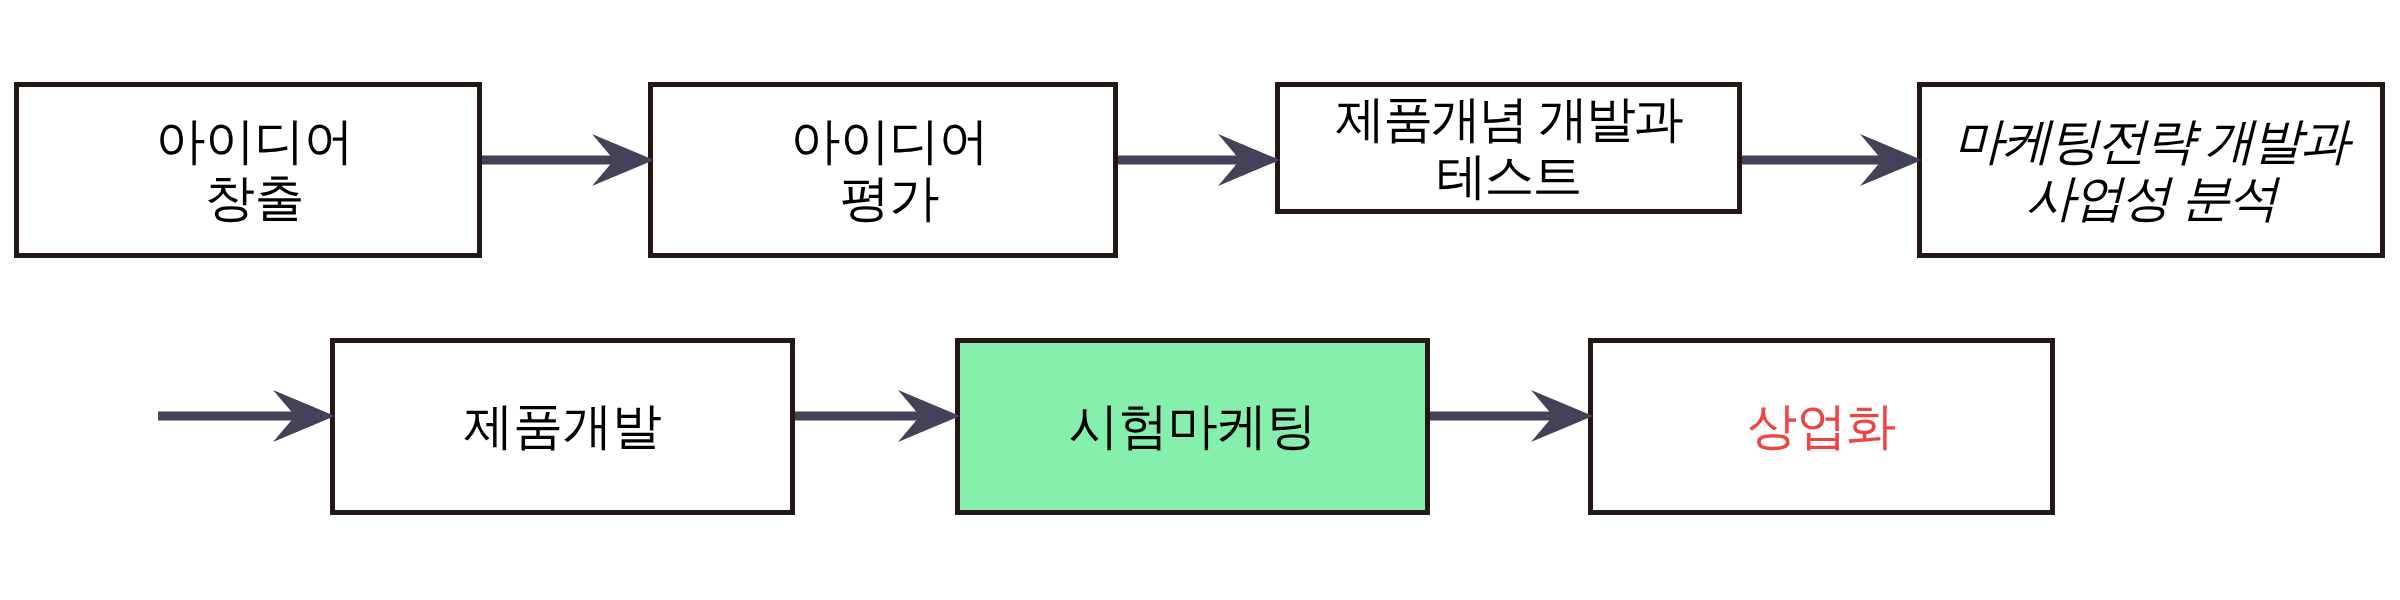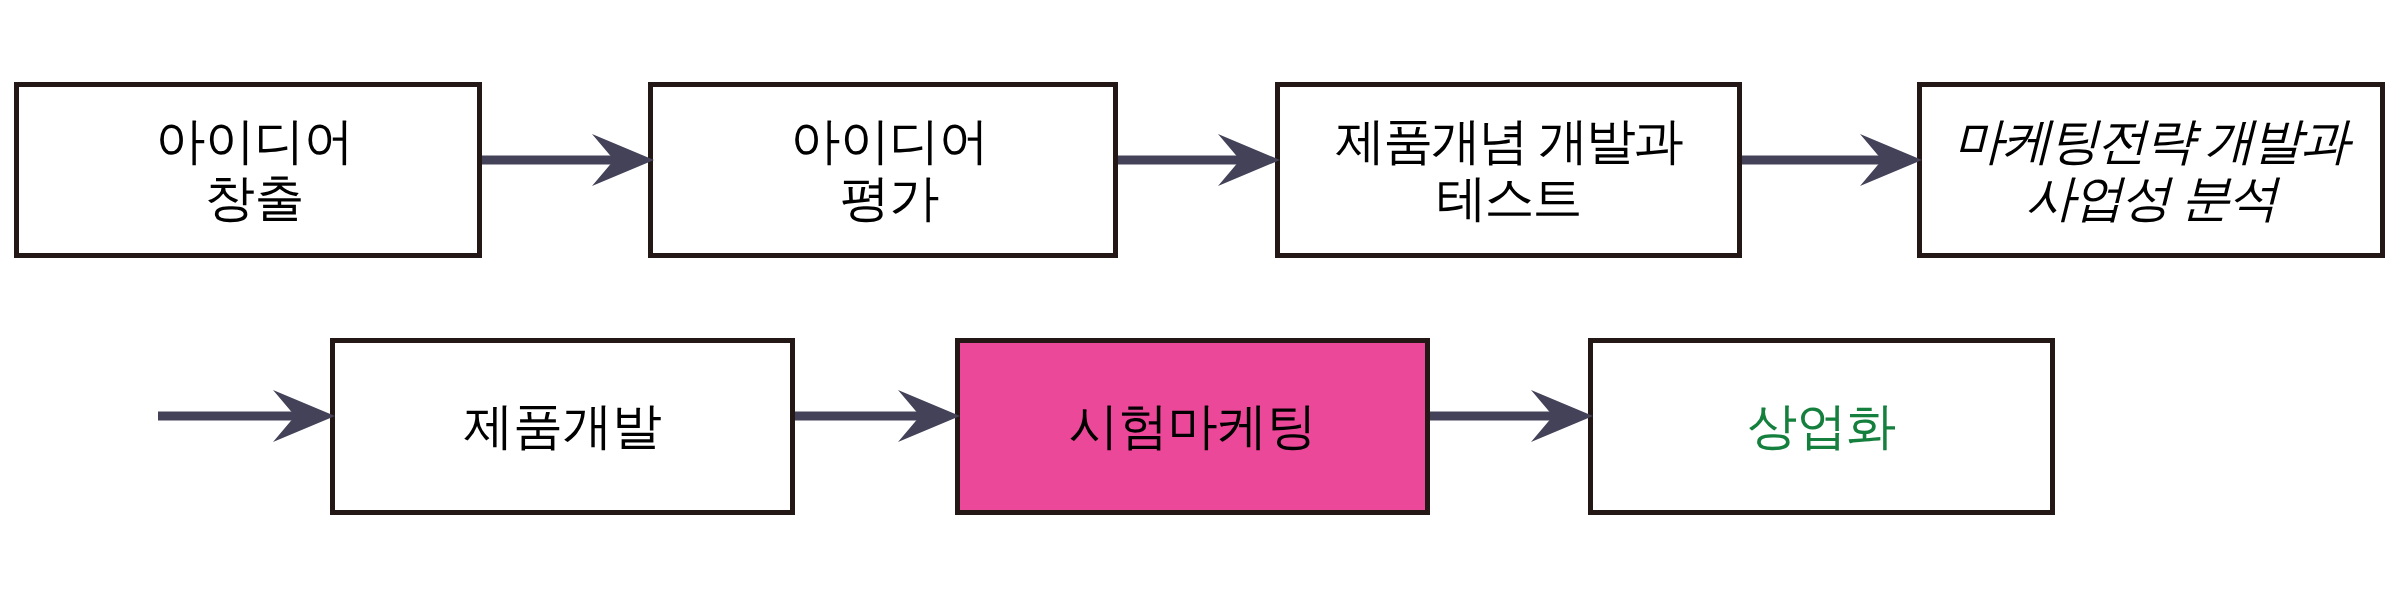--- a/index.html
+++ b/index.html
@@ -54,39 +54,39 @@
   <div class="node t-big" style="left: 14px; top: 82px; width: 468px; height: 176px; border-color: rgb(35, 24, 21); background: rgb(255, 255, 255); color: rgb(0, 0, 0);">
     <span class="node-label">아이디어
 창출</span>
   </div>
 
   <div class="node t-big" style="left: 648px; top: 82px; width: 470px; height: 176px; border-color: rgb(35, 24, 21); background: rgb(255, 255, 255); color: rgb(0, 0, 0);">
     <span class="node-label">아이디어
 평가</span>
   </div>
 
-  <div class="node t-tight" style="left: 1275px; top: 82px; width: 467px; height: 176px; border-color: rgb(35, 24, 21); background: rgb(255, 255, 255); color: rgb(0, 0, 0); text-align: center;">
+  <div class="node t-tight" style="left: 1275px; top: 82px; width: 467px; height: 132px; border-color: rgb(35, 24, 21); background: rgb(255, 255, 255); color: rgb(0, 0, 0); text-align: center;">
     <span class="node-label">제품개념 개발과
 테스트</span>
   </div>
 
   <div class="node t-tight" style="left: 1917px; top: 82px; width: 468px; height: 176px; border-color: rgb(35, 24, 21); background: rgb(255, 255, 255); color: rgb(0, 0, 0); font-style: italic;">
     <span class="node-label">마케팅전략 개발과
 사업성 분석</span>
   </div>
 
   <div class="node t-one" style="left: 330px; top: 338px; width: 465px; height: 177px; border-color: rgb(35, 24, 21); background: rgb(255, 255, 255); color: rgb(0, 0, 0); font-family: Liberation Serif, serif;">
     <span class="node-label">제품개발</span>
   </div>
 
-  <div class="node t-one" style="left: 955px; top: 338px; width: 475px; height: 177px; border-color: rgb(35, 24, 21); background: #ec4899; color: rgb(0, 0, 0);">
+  <div class="node t-one" style="left: 955px; top: 338px; width: 475px; height: 177px; border-color: rgb(35, 24, 21); background: #86efac; color: rgb(0, 0, 0);">
     <span class="node-label">시험마케팅</span>
   </div>
 
-  <div class="node t-one" style="left: 1588px; top: 338px; width: 467px; height: 177px; border-color: rgb(35, 24, 21); background: rgb(255, 255, 255); color: #15803d;">
+  <div class="node t-one" style="left: 1588px; top: 338px; width: 467px; height: 177px; border-color: rgb(35, 24, 21); background: rgb(255, 255, 255); color: #ef4444;">
     <span class="node-label">상업화</span>
   </div>
 
   <div class="arrow" style="left: 482px; top: 132px; width: 172px;">
       <svg viewBox="0 0 172 56" preserveAspectRatio="none" xmlns="http://www.w3.org/2000/svg">
         <path d="M0,23.5 L132,23.5 L132,32.5 L0,32.5 Z" fill="#444259"></path>
         <path d="M172,28 L110,2 L132,28 L110,54 Z" fill="#444259"></path>
       </svg>
     </div>
   <div class="arrow" style="left: 1118px; top: 132px; width: 162px;">

